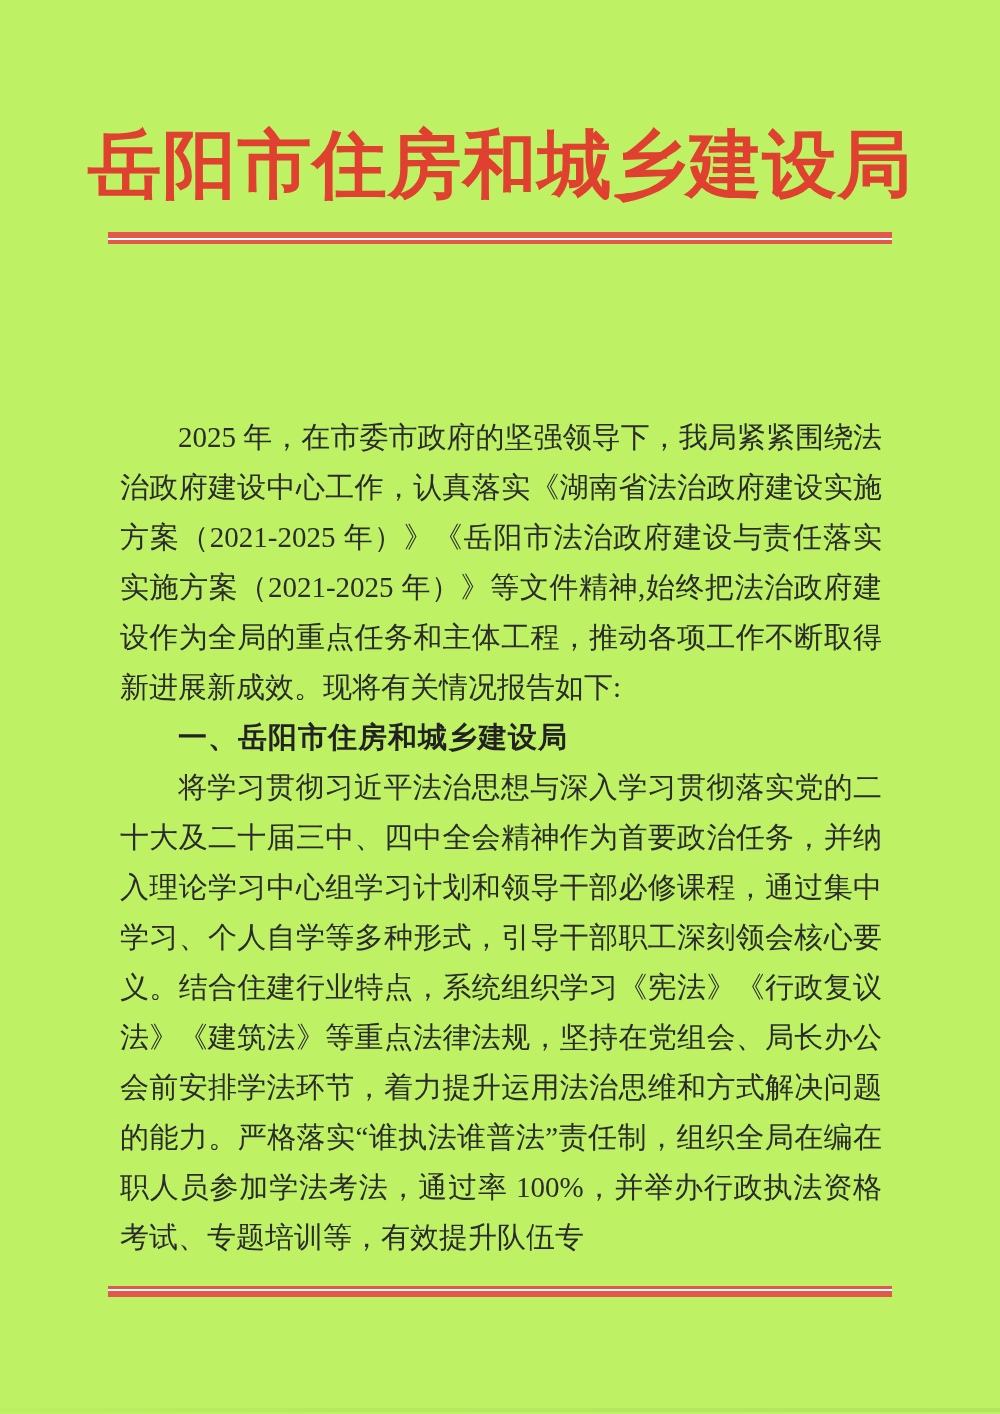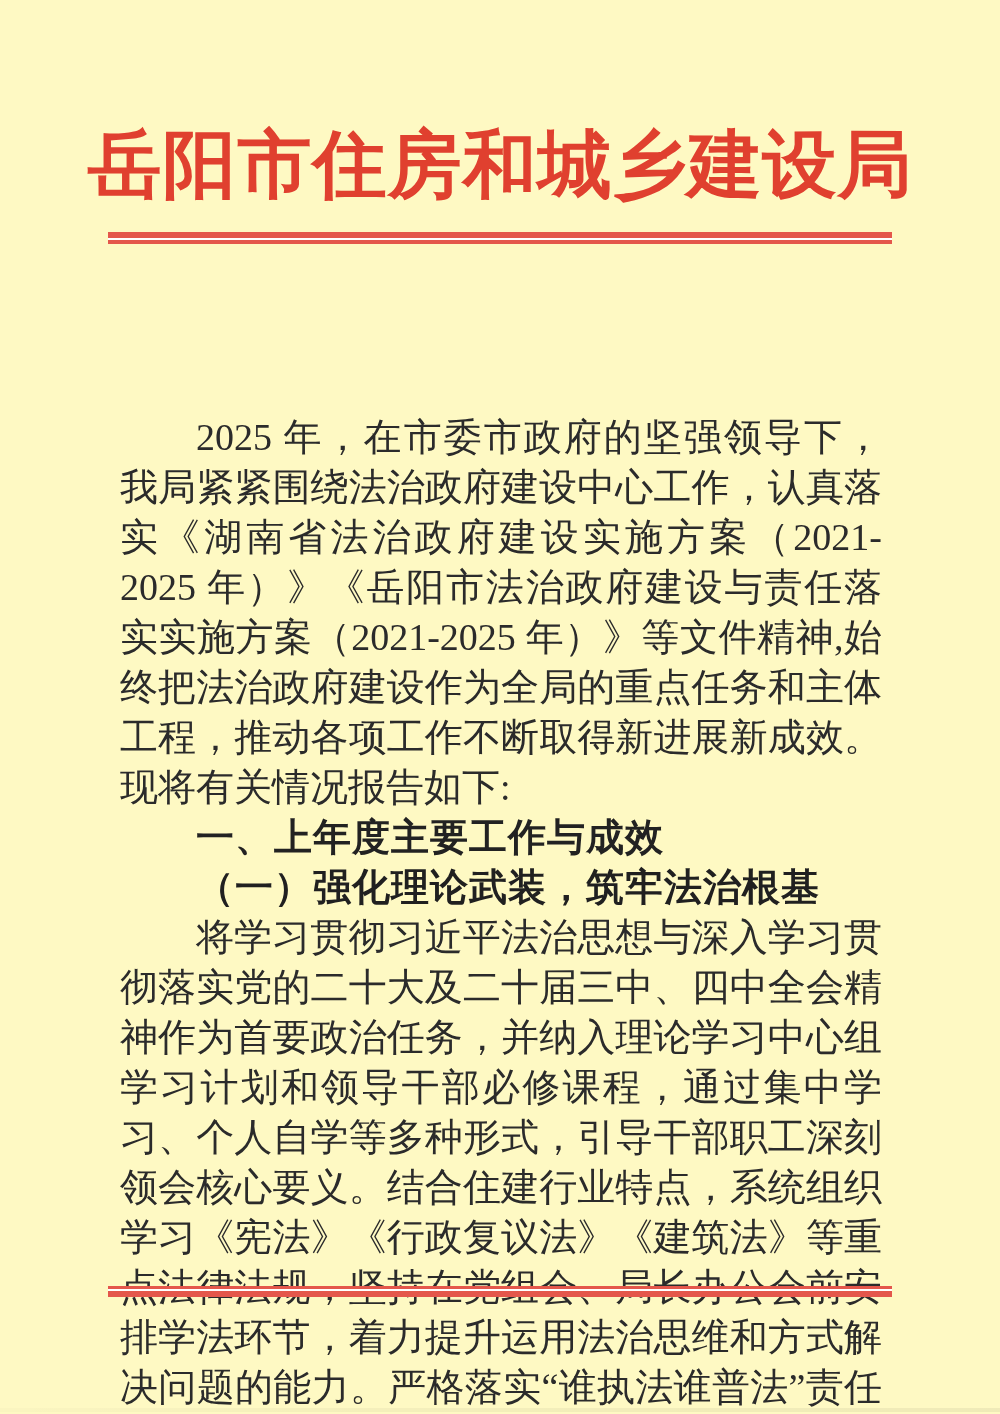--- a/index.html
+++ b/index.html
@@ -4,21 +4,21 @@
 <style>
   html, body {
     margin: 0;
     padding: 0;
     background: #ffffff;
   }
   .page {
     position: relative;
     width: 1000px;
     height: 1414px;
-    background: #fef9c3;
+    background: #bef264;
     overflow: hidden;
     font-family: "Liberation Serif", "DejaVu Serif", serif;
   }
 
   
   .letterhead {
     position: absolute;
     top: 102px;
     left: 0;
     width: 100%;
@@ -66,21 +66,21 @@
     width: 762px;
     font-size: 29px;
     line-height: 50px;
     color: #2b2b2b;
     text-align: justify;
     text-justify: inter-ideograph;
   }
   .content p, .content h2, .content h3 {
     margin: 0;
     text-indent: 2em;
-    font-size: 38px;
+    font-size: 29px;
     line-height: 50px;
   }
   .para { font-weight: normal; }
   .section-heading {
     font-family: "DejaVu Sans", "Liberation Sans", sans-serif;
     font-weight: bold;
     color: #222222;
     letter-spacing: 1px;
   }
   .subsection-heading {
@@ -122,23 +122,22 @@
 
   <div class="letterhead">岳阳市住房和城乡建设局</div>
 
   <div class="rule-top"></div>
 
 
   <div class="content">
 
     <p class="para">2025 年，在市委市政府的坚强领导下，我局紧紧围绕法治政府建设中心工作，认真落实《湖南省法治政府建设实施方案（2021-2025 年）》《岳阳市法治政府建设与责任落实实施方案（2021-2025 年）》等文件精神,始终把法治政府建设作为全局的重点任务和主体工程，推动各项工作不断取得新进展新成效。现将有关情况报告如下:</p>
 
-    <h2 class="section-heading">一、上年度主要工作与成效</h2>
+    <h2 class="section-heading">一、岳阳市住房和城乡建设局</h2>
 
-    <h3 class="subsection-heading">（一）强化理论武装，筑牢法治根基</h3>
 
     <p class="para">将学习贯彻习近平法治思想与深入学习贯彻落实党的二十大及二十届三中、四中全会精神作为首要政治任务，并纳入理论学习中心组学习计划和领导干部必修课程，通过集中学习、个人自学等多种形式，引导干部职工深刻领会核心要义。结合住建行业特点，系统组织学习《宪法》《行政复议法》《建筑法》等重点法律法规，坚持在党组会、局长办公会前安排学法环节，着力提升运用法治思维和方式解决问题的能力。严格落实“谁执法谁普法”责任制，组织全局在编在职人员参加学法考法，通过率 100%，并举办行政执法资格考试、专题培训等，有效提升队伍专</p>
 
   </div>
 
   <div class="rule-bottom"></div>
 
   <div class="scan-edge"></div>
 
 </div>

